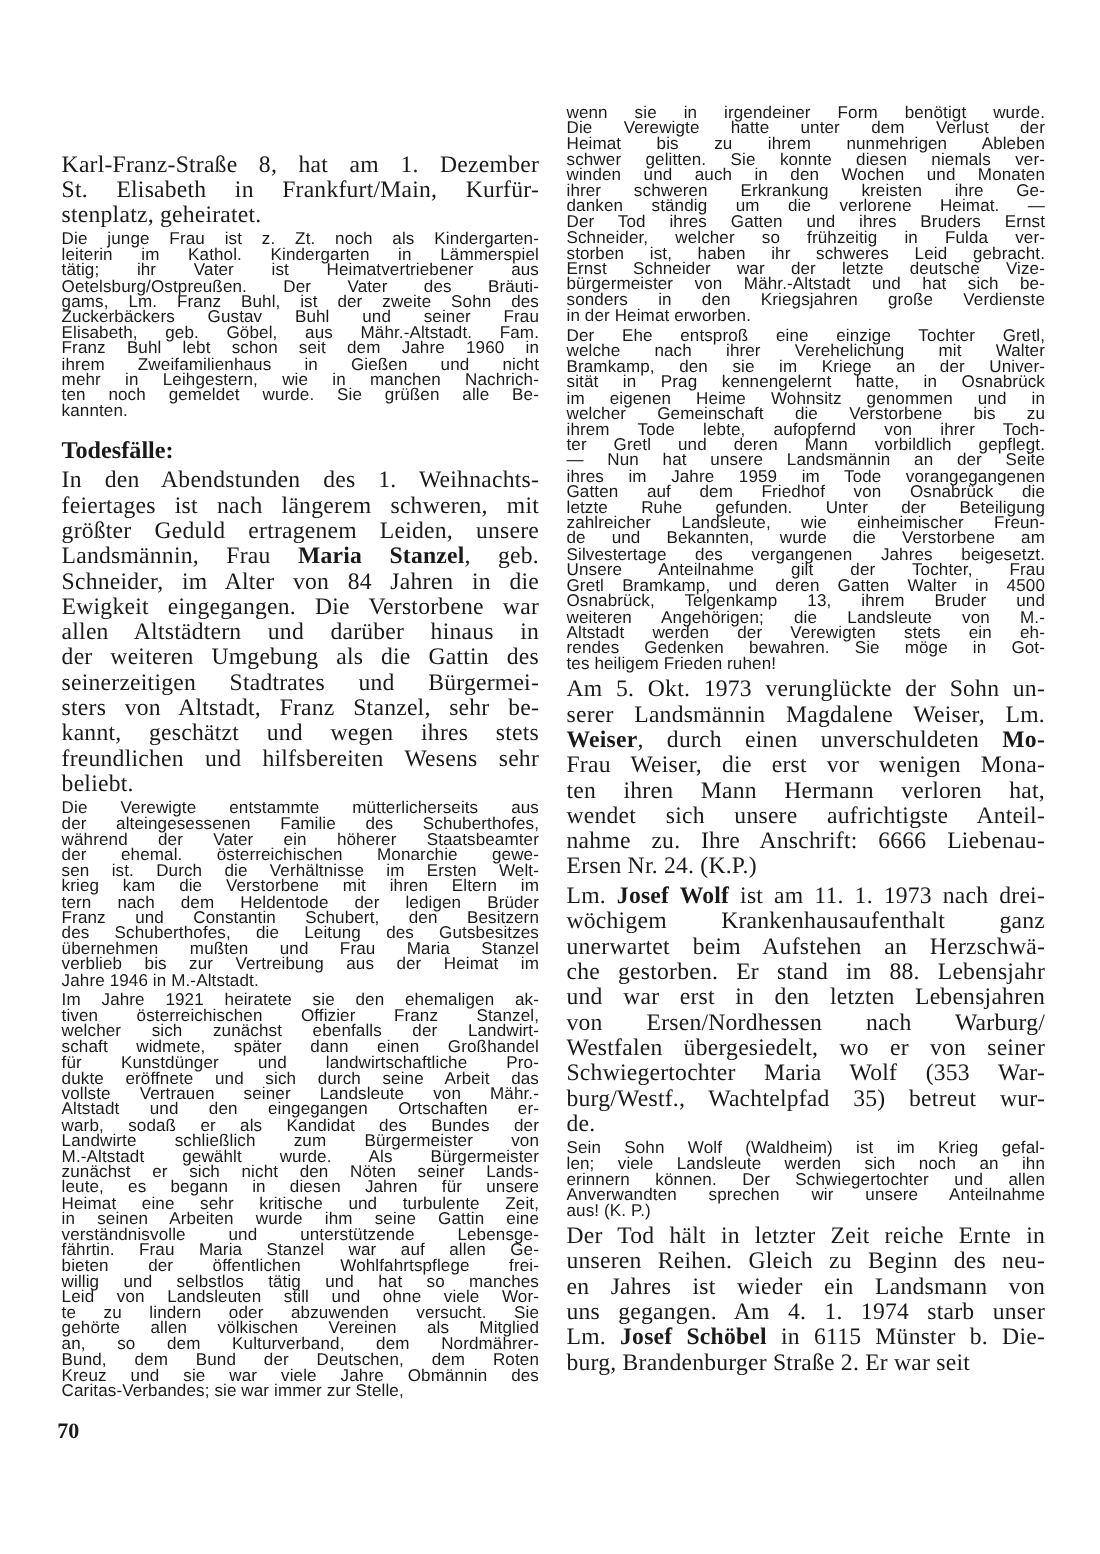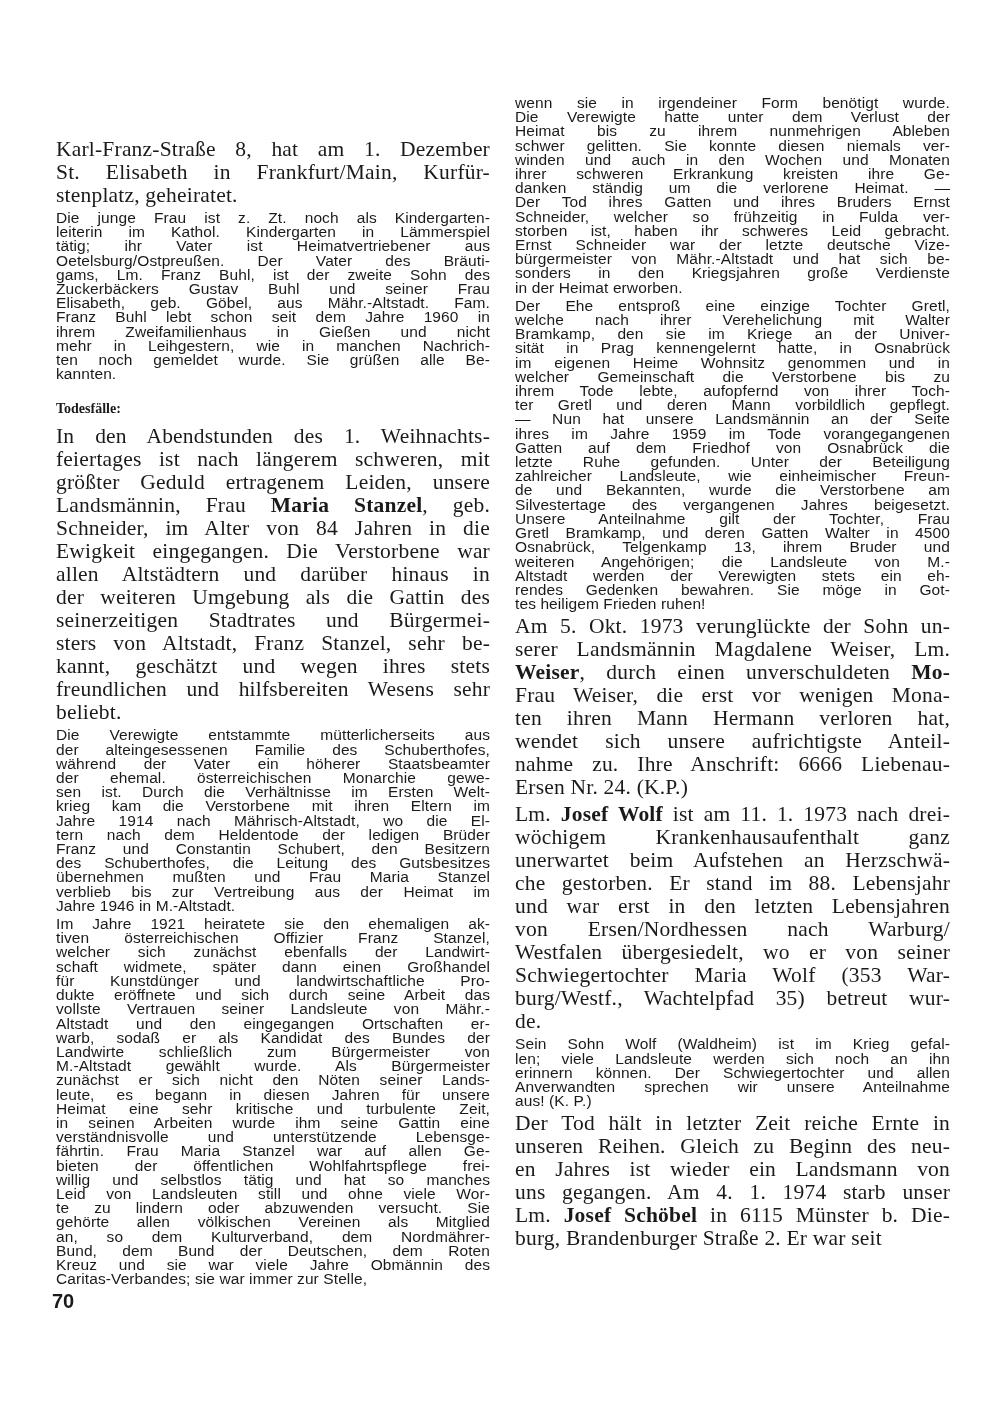--- a/index.html
+++ b/index.html
@@ -5,22 +5,22 @@
     html, body { margin: 0; padding: 0; background: #ffffff; }
     body { width: 1000px; height: 1413px; position: relative; overflow: hidden; color: #1a1a1a; font-family: "DejaVu Serif", serif; }
     .col { position: absolute; top: 96px; }
     .col.left { left: 56px; width: 434px; margin-top: 42px; }
     .col.right { left: 515px; width: 435px; top: 96px; }
     p { margin: 0; text-align: justify; hyphens: manual; }
     .big { font-family: "Liberation Serif", serif; font-size: 21.5px; line-height: 23px; letter-spacing: 0.2px; }
     .small { font-family: Liberation Sans, sans-serif; font-size: 15.5px; line-height: 14.2px; letter-spacing: 0.1px; }
     .big + .small, .small + .big, .small + .small, .big + .big { margin-top: 4px; }
     b { font-weight: bold; }
-    .heading { font-family: "Liberation Serif", serif; font-weight: bold; font-size: 14px; line-height: 24px; margin-top: 16px !important; margin-bottom: 4px; }
-    .pagenum { position: absolute; left: 52px; top: 1290px; font-family: Liberation Sans, sans-serif; font-weight: bold; font-size: 20px; }
+    .heading { font-family: "Liberation Serif", serif; font-weight: bold; font-size: 22px; line-height: 24px; margin-top: 16px !important; margin-bottom: 4px; }
+    .pagenum { position: absolute; left: 52px; top: 1290px; font-family: Liberation Serif, serif; font-weight: bold; font-size: 20px; }
     .line { display: block; text-align: justify; text-align-last: justify; white-space: nowrap; }
     .line.last { text-align-last: left; }
   </style>
 </head>
 <body>
 
 <div class="col left">
   <p class="big">
       <span class="line">Karl-Franz-Straße 8, hat am 1. Dezember</span>
       <span class="line">St. Elisabeth in Frankfurt/Main, Kurfür-</span>
@@ -56,21 +56,20 @@
       <span class="line">freundlichen und hilfsbereiten Wesens sehr</span>
       <span class="line last">beliebt.</span>
     </p>
   <p class="small">
       <span class="line">Die Verewigte entstammte mütterlicherseits aus</span>
       <span class="line">der alteingesessenen Familie des Schuberthofes,</span>
       <span class="line">während der Vater ein höherer Staatsbeamter</span>
       <span class="line">der ehemal. österreichischen Monarchie gewe-</span>
       <span class="line">sen ist. Durch die Verhältnisse im Ersten Welt-</span>
       <span class="line">krieg kam die Verstorbene mit ihren Eltern im</span>
-      <span class="line">Jahre 1914 nach Mährisch-Altstadt, wo die El-</span>
       <span class="line">tern nach dem Heldentode der ledigen Brüder</span>
       <span class="line">Franz und Constantin Schubert, den Besitzern</span>
       <span class="line">des Schuberthofes, die Leitung des Gutsbesitzes</span>
       <span class="line">übernehmen mußten und Frau Maria Stanzel</span>
       <span class="line">verblieb bis zur Vertreibung aus der Heimat im</span>
       <span class="line last">Jahre 1946 in M.-Altstadt.</span>
     </p>
   <p class="small">
       <span class="line">Im Jahre 1921 heiratete sie den ehemaligen ak-</span>
       <span class="line">tiven österreichischen Offizier Franz Stanzel,</span>

